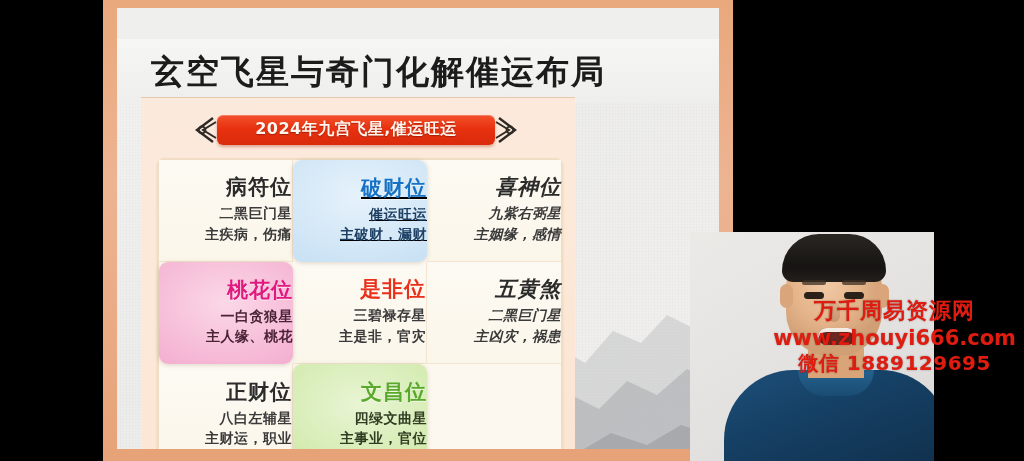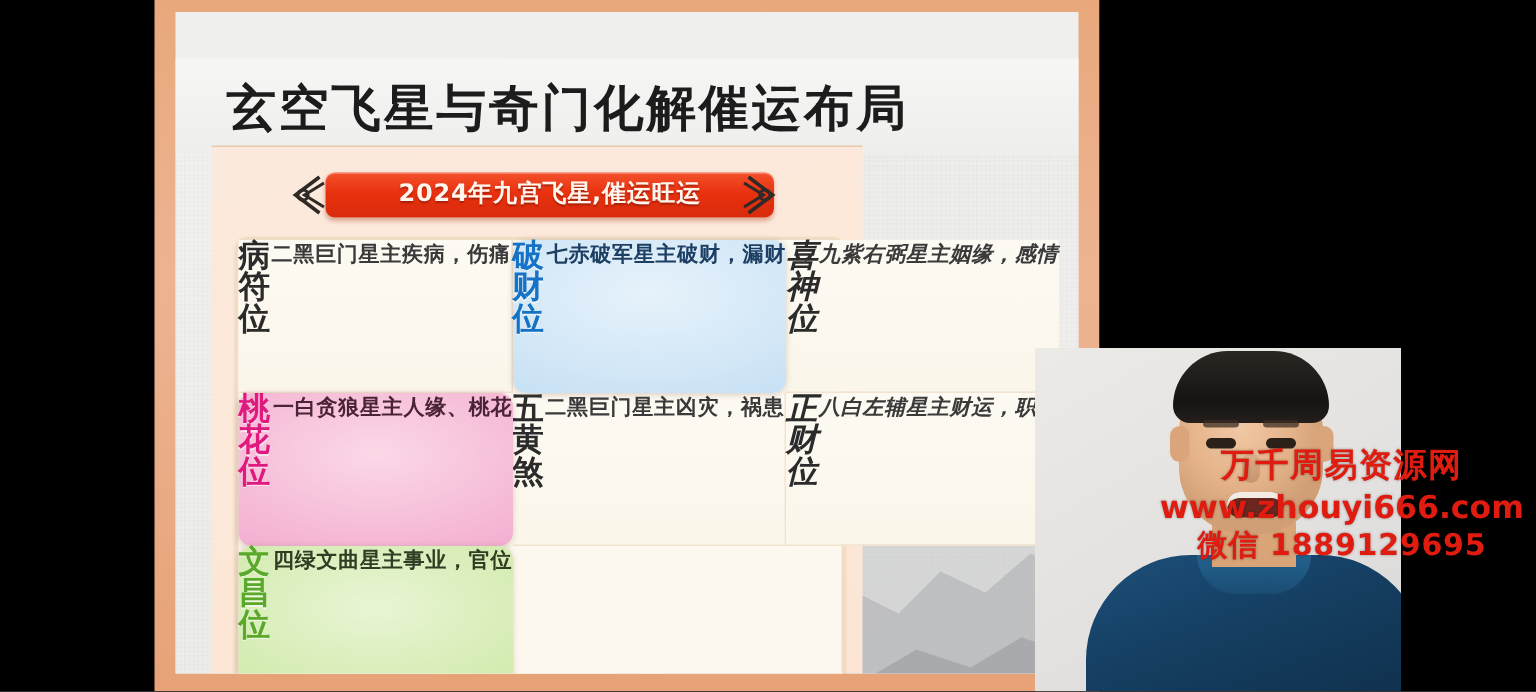--- a/index.html
+++ b/index.html
@@ -36,45 +36,45 @@
     background:linear-gradient(165deg,#fbe9dd 0%,#fde9d9 45%,#fbe4d3 100%);
     border-top:1px solid #e8c9ad;}
 
   
   #banner-wrap{position:absolute;left:50px;top:14px;width:330px;height:36px;}
   .banner-orn{position:absolute;top:4px;width:26px;height:28px;}
   .banner-orn.left{left:0;}
   .banner-orn.right{right:0;}
   #banner{position:absolute;left:26px;top:3px;width:278px;height:30px;border-radius:6px;
     background:linear-gradient(180deg,#f4512c 0%,#e8310f 45%,#d92b0c 100%);
-    box-shadow:0 2px 3px rgba(160,40,10,.35), inset 0 1px 0 rgba(255,255,255,.28);padding-left:21px;}
+    box-shadow:0 2px 3px rgba(160,40,10,.35), inset 0 1px 0 rgba(255,255,255,.28);}
   #banner-text{position:absolute;left:0;right:0;top:4px;text-align:center;
     color:#fff6ee;font-size:16px;font-weight:bold;letter-spacing:.5px;
     font-family:"DejaVu Sans","Liberation Sans",sans-serif;
     text-shadow:0 1px 1px rgba(120,20,5,.55);white-space:nowrap;}
 
   
   #grid{position:absolute;left:16px;top:60px;width:402px;height:306px;
     background:#fdf8ef;border:2px solid #f0ddc4;border-radius:8px;
     display:grid;grid-template-columns:1fr 1fr 1fr;grid-template-rows:1fr 1fr 1fr;
     box-shadow:0 1px 2px rgba(180,140,100,.25);overflow:visible;}
-  .cell{position:relative;display:flex;flex-direction:row;align-items:flex-start;
+  .cell{position:relative;display:flex;flex-direction:column;align-items:flex-end;
     justify-content:center;border-right:1px solid #f2e4d0;border-bottom:1px solid #f2e4d0;
     background:linear-gradient(180deg,#fdfaf3 0%,#fbf6ea 100%);}
   .cell:nth-child(3n){border-right:none;font-style:italic;}
   .cell:nth-child(n+7){border-bottom:none;}
   .cell-title{font-size:21px;font-weight:bold;letter-spacing:1px;color:#2b2b2b;
     font-family:"DejaVu Sans","Liberation Sans",sans-serif;margin-bottom:5px;line-height:1;}
   .cell-line{font-size:14px;font-weight:bold;color:#3a3a3a;letter-spacing:.5px;
     font-family:"DejaVu Sans","Liberation Sans",sans-serif;line-height:1.45;white-space:nowrap;}
 
   
   .cell.hi{border:none;border-radius:9px;z-index:2;
     box-shadow:0 1px 4px rgba(120,90,70,.25);}
-  .cell.hi-blue{background:radial-gradient(120% 110% at 50% 35%,#e6f2fb 0%,#cfe5f6 55%,#b9d8ef 100%);}
+  .cell.hi-blue{background:radial-gradient(120% 110% at 50% 35%,#e6f2fb 0%,#cfe5f6 55%,#b9d8ef 100%);text-decoration:underline;}
   .cell.hi-blue .cell-title{color:#1572c4;text-shadow:0 1px 0 rgba(255,255,255,.6);}
   .cell.hi-blue .cell-line{color:#1d3f63;}
   .cell.hi-pink{background:radial-gradient(120% 110% at 50% 40%,#fbd8e8 0%,#f5b6d4 55%,#ef9ec6 100%);}
   .cell.hi-pink .cell-title{color:#e0197e;text-shadow:0 1px 0 rgba(255,255,255,.55);}
   .cell.hi-pink .cell-line{color:#4a2337;}
   .cell.hi-green{background:radial-gradient(120% 110% at 50% 40%,#e9f5d4 0%,#d3ebb0 55%,#c2e396 100%);}
   .cell.hi-green .cell-title{color:#5aa92a;text-shadow:0 1px 0 rgba(255,255,255,.6);}
   .cell.hi-green .cell-line{color:#2f3d22;}
   .cell.title-red .cell-title{color:#e8301a;}
 
@@ -152,36 +152,41 @@
           <div id="grid">
 
             <div class="cell">
               <div class="cell-title">病符位</div>
               <div class="cell-line">二黑巨门星</div>
               <div class="cell-line">主疾病，伤痛</div>
             </div>
 
             <div class="cell hi hi-blue">
               <div class="cell-title">破财位</div>
-              <div class="cell-line">七赤破军星</div>
+              <div class="cell-line">催运旺运</div>
               <div class="cell-line">主破财，漏财</div>
             </div>
 
             <div class="cell">
               <div class="cell-title">喜神位</div>
               <div class="cell-line">九紫右弼星</div>
               <div class="cell-line">主姻缘，感情</div>
             </div>
 
             <div class="cell hi hi-pink">
               <div class="cell-title">桃花位</div>
               <div class="cell-line">一白贪狼星</div>
               <div class="cell-line">主人缘、桃花</div>
             </div>
 
+            <div class="cell title-red">
+              <div class="cell-title">是非位</div>
+              <div class="cell-line">三碧禄存星</div>
+              <div class="cell-line">主是非，官灾</div>
+            </div>
 
             <div class="cell">
               <div class="cell-title">五黄煞</div>
               <div class="cell-line">二黑巨门星</div>
               <div class="cell-line">主凶灾，祸患</div>
             </div>
 
 
             <div class="cell">
               <div class="cell-title">正财位</div>

